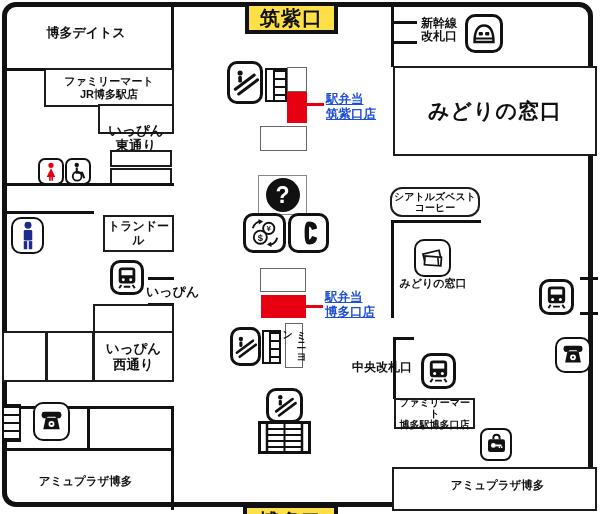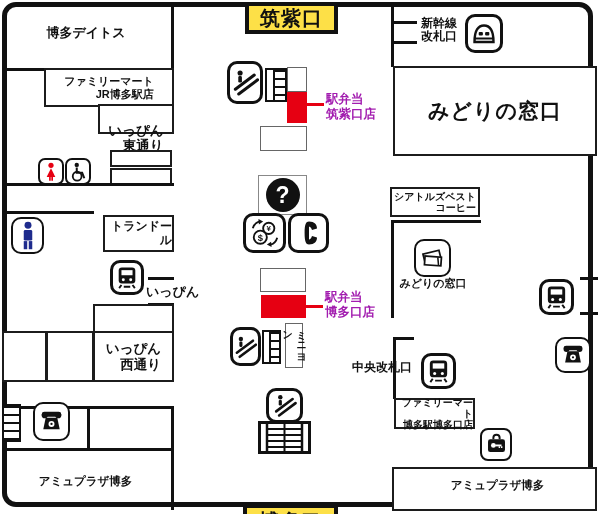--- a/index.html
+++ b/index.html
@@ -6,22 +6,22 @@
   .stage{position:relative;width:600px;height:514px;background:#fff;overflow:hidden;
          font-family:"Liberation Sans","DejaVu Sans",sans-serif;color:#111;}
   .outer{position:absolute;left:2px;top:2px;width:591px;height:505px;
          border:5px solid #111;border-radius:14px;box-sizing:border-box;}
   .w{position:absolute;background:#111;}
   .bx{position:absolute;box-sizing:border-box;border:2px solid #1c1c1c;background:#fff;}
   .thin{border:1.5px solid #666;}
   .exit{position:absolute;box-sizing:border-box;border:4px solid #111;background:#fde047;
         display:flex;align-items:center;justify-content:center;font-size:20px;font-weight:bold;letter-spacing:1px;}
   .lbl{position:absolute;font-weight:bold;white-space:pre-line;line-height:1.12;color:#111;}
-  .ctr{display:flex;align-items:center;justify-content:center;text-align:right;}
-  .red{color:#a21caf;}
+  .ctr{display:flex;align-items:center;justify-content:center;text-align:center;}
+  .red{color:#1d4ed8;text-decoration:underline;}
   .redbox{position:absolute;background:#e60012;}
   .rs{position:absolute;box-sizing:border-box;background:#fff;border:3px solid #111;border-radius:10px;
       display:flex;align-items:center;justify-content:center;}
   .rs svg{display:block;}
   .stairs{position:absolute;box-sizing:border-box;border:2.5px solid #111;
           background:repeating-linear-gradient(180deg,#111 0 2.5px,#fff 2.5px 8px);}
   .stairs .land{position:absolute;left:0;top:0;bottom:0;width:32%;background:#fff;border-right:2.5px solid #111;}
   .infob{position:absolute;box-sizing:border-box;border:1.5px solid #888;background:#fff;
          display:flex;align-items:center;justify-content:center;}
   .qcircle{width:34px;height:34px;border-radius:50%;background:#111;color:#fff;
@@ -218,21 +218,21 @@
     <svg width="28" height="28" viewBox="0 0 28 28">
       <path d="M4.5 22 C4.5 10 8.5 5.5 14 5.5 C19.5 5.5 23.5 10 23.5 22 Z" fill="#fff" stroke="#111" stroke-width="2.4"></path>
       <rect x="8.7" y="12" width="4.2" height="3.4" rx="1" fill="#111"></rect>
       <rect x="15.1" y="12" width="4.2" height="3.4" rx="1" fill="#111"></rect>
       <line x1="5" y1="18.5" x2="23" y2="18.5" stroke="#111" stroke-width="2"></line>
     </svg>
   </div>
 
   <div class="bx ctr lbl" style="left:393px;top:66px;width:204px;height:90px;font-size:21px;letter-spacing:1px;position:absolute;">みどりの窓口</div>
 
-  <div class="bx ctr lbl" style="left:390px;top:187px;width:90px;height:30px;font-size:10px;position:absolute;">シアトルズベスト
+  <div class="bx ctr lbl" style="left:390px;top:187px;width:90px;height:30px;font-size:10px;position:absolute;border-radius:12px;">シアトルズベスト
 コーヒー</div>
   <div class="w" style="left:391px;top:220px;width:90px;height:3px;"></div>
   <div class="w" style="left:391px;top:220px;width:3px;height:98px;"></div>
   <div class="w" style="left:393px;top:337px;width:21px;height:3px;"></div>
   <div class="w" style="left:393px;top:337px;width:3px;height:62px;"></div>
 
   <div class="rs" style="left:414px;top:239px;width:37px;height:38px;border-width:2.5px;">
     <svg width="29" height="29" viewBox="0 0 30 30">
       <g fill="#fff" stroke="#111" stroke-width="1.8">
         <rect x="6" y="8.5" width="17" height="9" transform="rotate(-14 14 13)"></rect>

